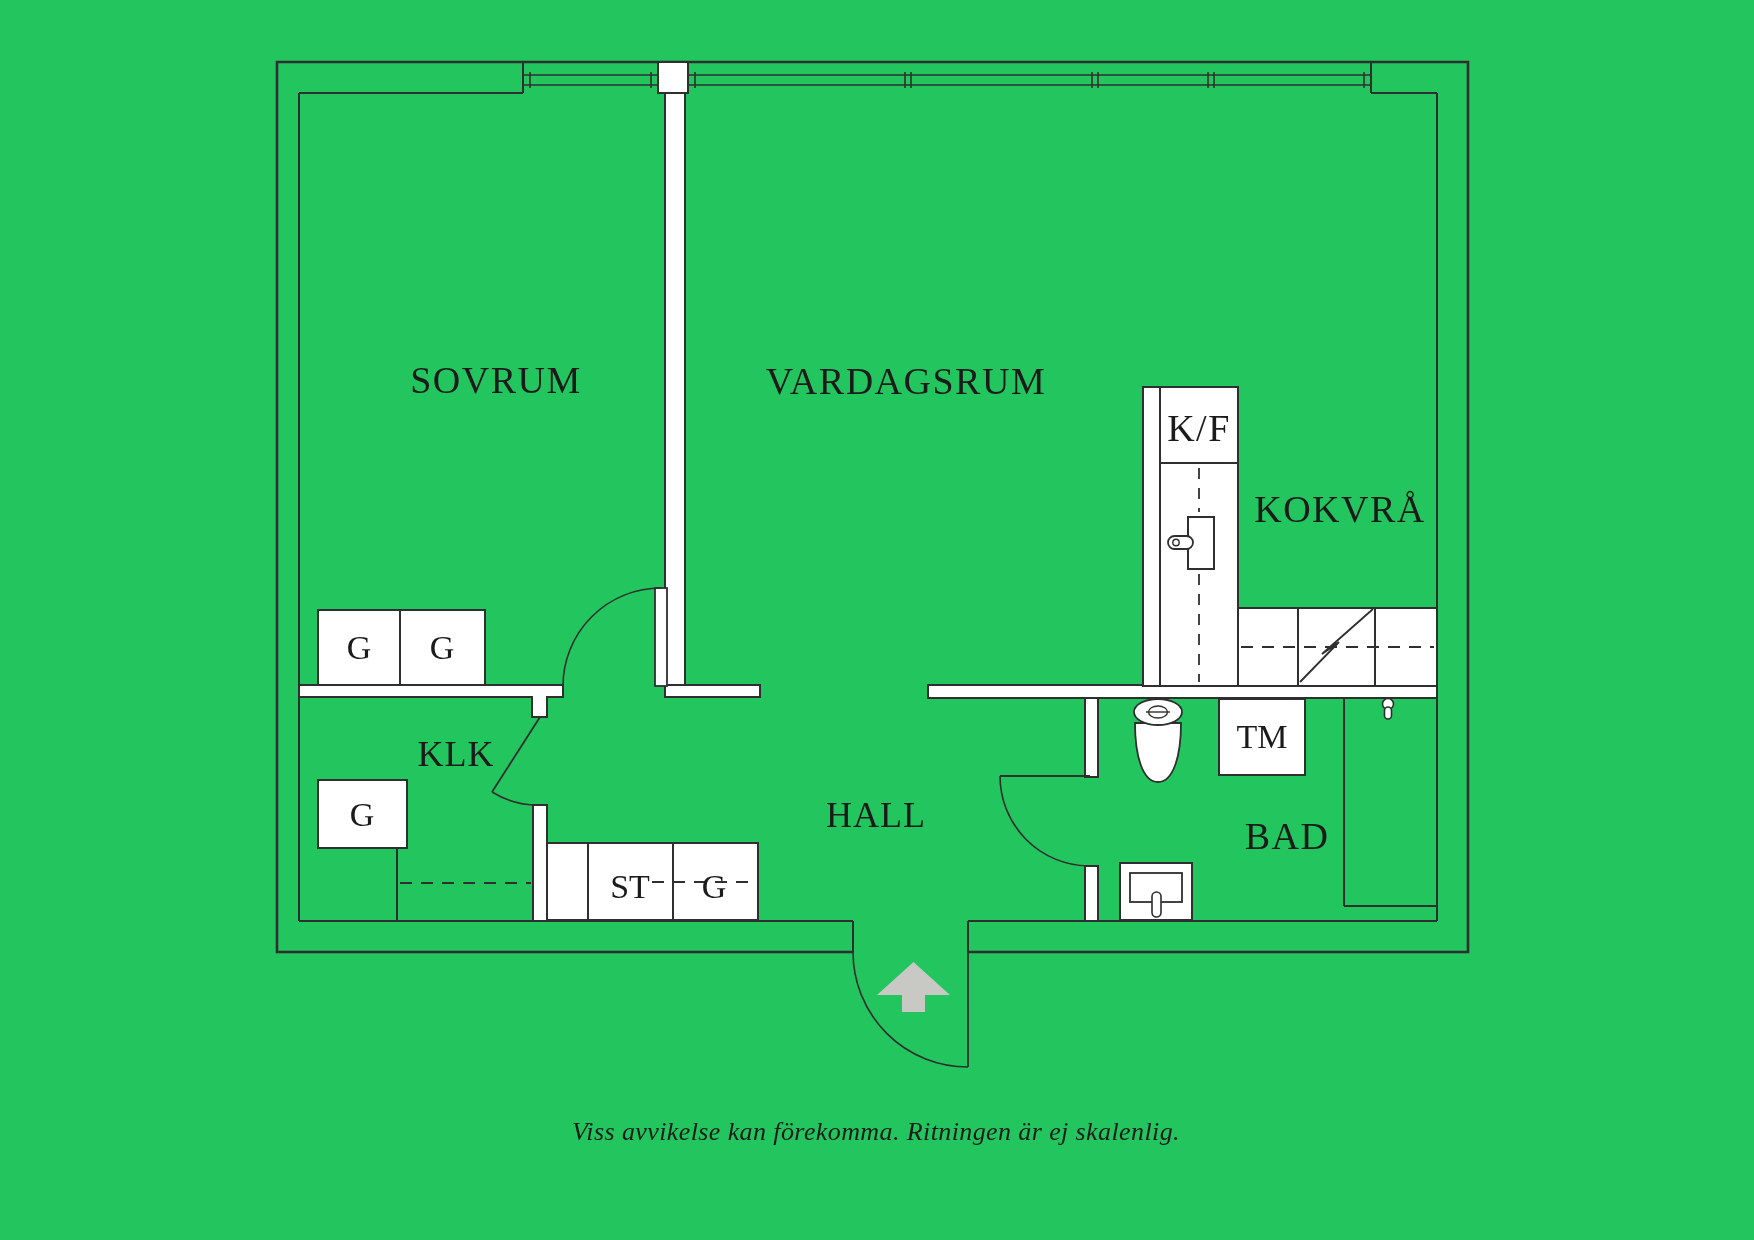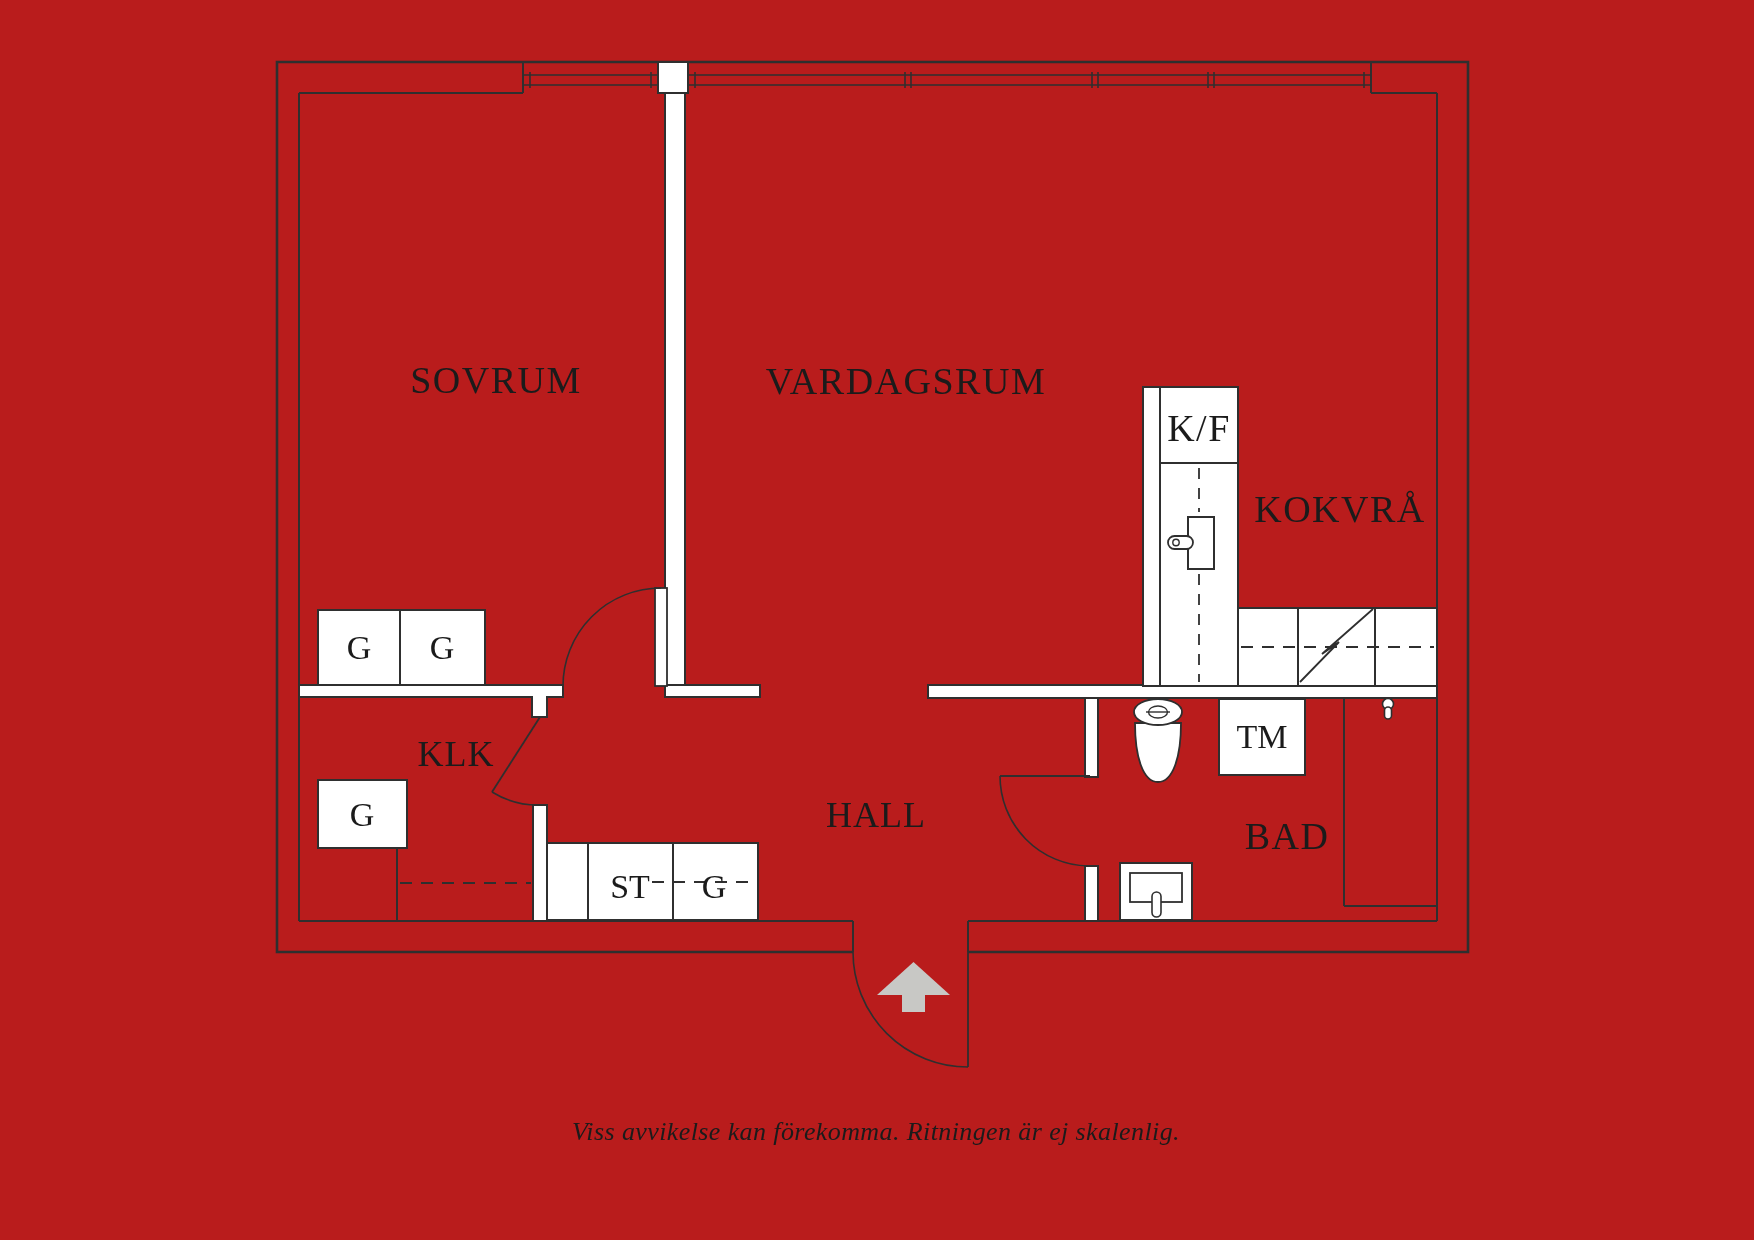--- a/index.html
+++ b/index.html
@@ -1,16 +1,16 @@
 <!DOCTYPE html>
 <html><head>
 <meta charset="utf-8">
 <style>
   html,body{margin:0;padding:0;background:#ffffff;}
-  .page{position:relative;width:1754px;height:1240px;background:#b91c1c;overflow:hidden;
+  .page{position:relative;width:1754px;height:1240px;background:#22c55e;overflow:hidden;
         font-family:"Liberation Serif", serif;}
   svg{position:absolute;left:0;top:0;}
   .room-label{font-family:"Liberation Serif",serif;font-size:38px;fill:#1b1b1b;letter-spacing:1.5px;}
   .mid-label{font-family:"Liberation Serif",serif;font-size:36px;fill:#1b1b1b;letter-spacing:1px;}
   .small-label{font-family:"Liberation Serif",serif;font-size:34px;fill:#1b1b1b;}
   .caption{font-family:"Liberation Serif",serif;font-size:26px;font-style:italic;fill:#1b1b1b;letter-spacing:0.4px;}
 </style>
 </head>
 <body>
 

